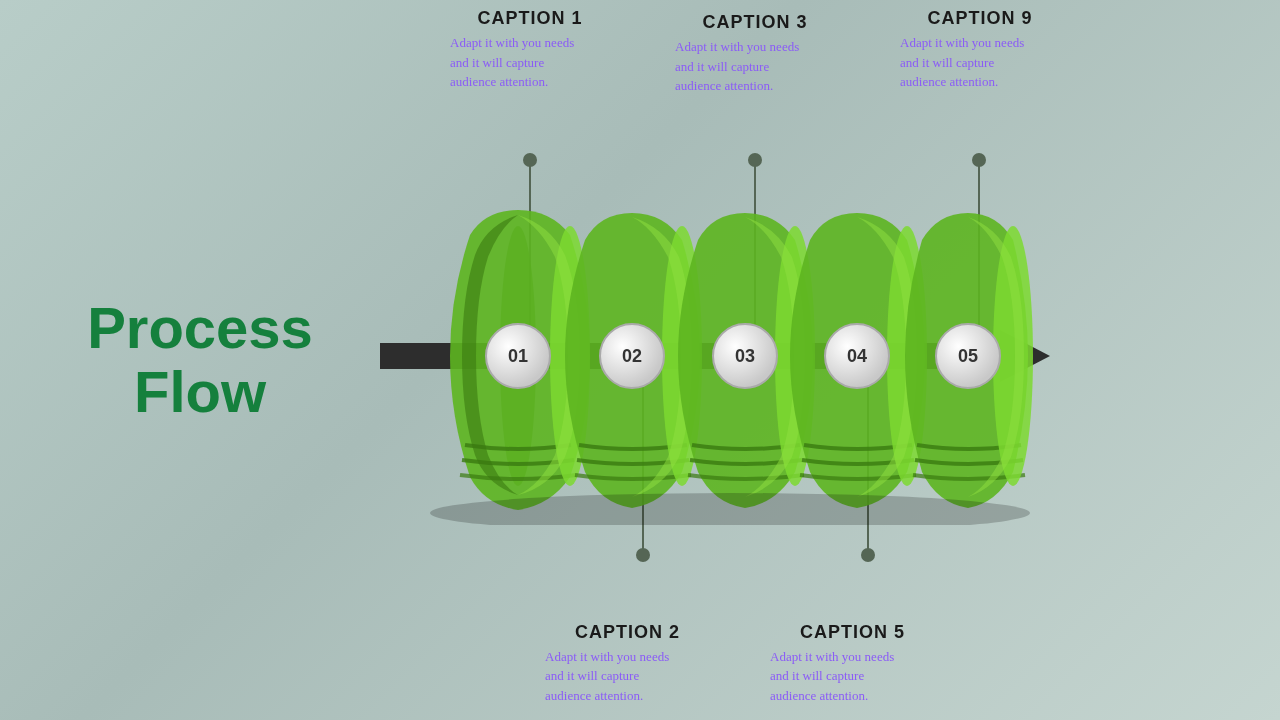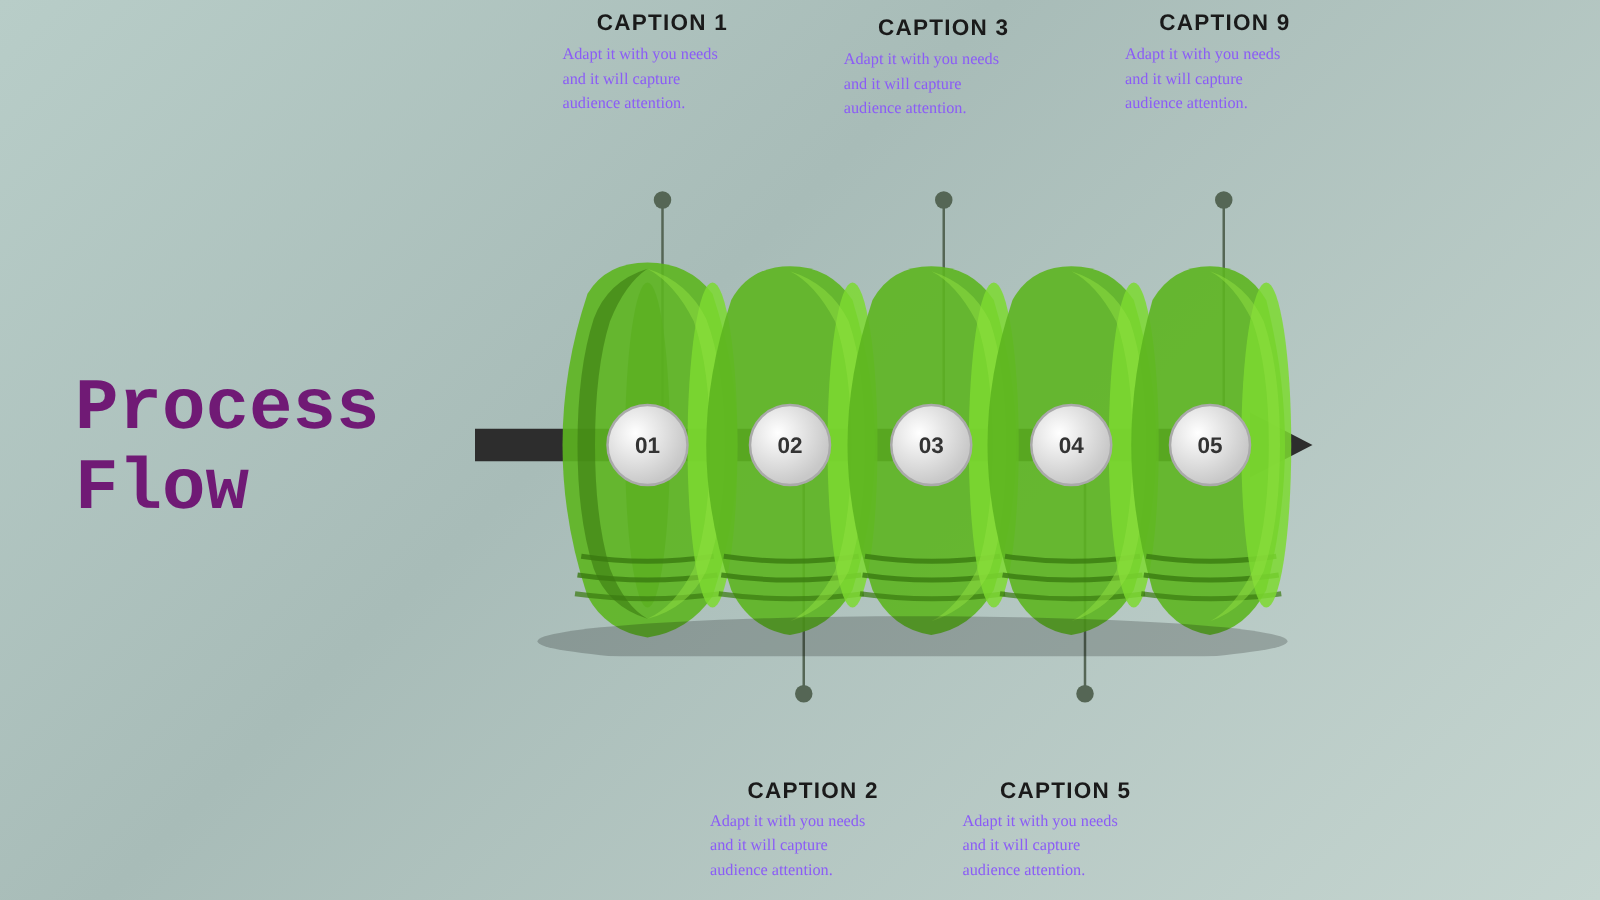--- a/index.html
+++ b/index.html
@@ -24,23 +24,24 @@
     
     .title-area {
       width: 380px;
       padding: 0 40px 0 60px;
       flex-shrink: 0;
     }
 
     .main-title {
       font-size: 58px;
       font-weight: 900;
-      color: #701a75;
+      color: #15803d;
       line-height: 1.1;
-      font-family: Liberation Mono, monospace;
+      font-family: Liberation Sans, sans-serif;
+      text-align: center;
     }
 
     
     .diagram-area {
       flex: 1;
       position: relative;
       height: 720px;
     }
 
     
@@ -110,21 +111,21 @@
     <div class="caption-top" style="left: 295px; top: 12px; width: 160px;">
       <div class="caption-title">CAPTION 3</div>
       <div class="caption-text">Adapt it with you needs<br>and it will capture<br>audience attention.</div>
     </div>
 
     <div class="caption-top" style="left: 520px; top: 8px; width: 160px;">
       <div class="caption-title">CAPTION 9</div>
       <div class="caption-text">Adapt it with you needs<br>and it will capture<br>audience attention.</div>
     </div>
 
-    <div class="caption-bottom" style="left: 188px; bottom: 15px; width: 165px;">
+    <div class="caption-bottom" style="left: 165px; bottom: 15px; width: 165px;">
       <div class="caption-title">CAPTION 2</div>
       <div class="caption-text">Adapt it with you needs<br>and it will capture<br>audience attention.</div>
     </div>
 
     <div class="caption-bottom" style="left: 390px; bottom: 15px; width: 165px;">
       <div class="caption-title">CAPTION 5</div>
       <div class="caption-text">Adapt it with you needs<br>and it will capture<br>audience attention.</div>
     </div>
 
     <div class="stem" style="left: 149px; top: 155px; height: 205px; background:#556655;"></div>

